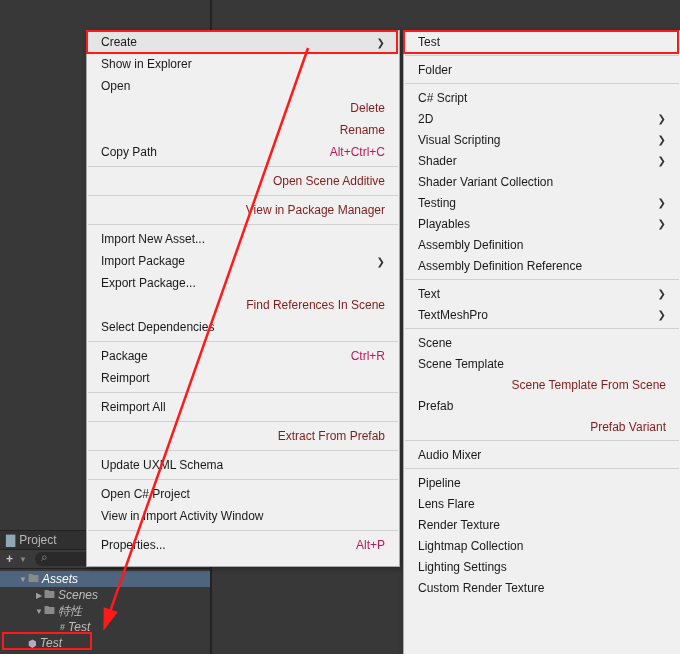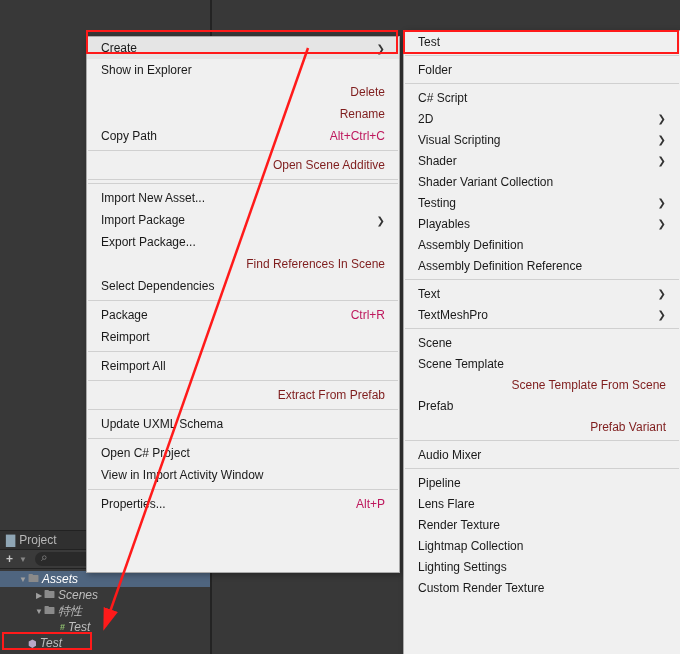--- a/index.html
+++ b/index.html
@@ -20,21 +20,21 @@
   .tree-row .indent1{width:18px;}
   .tree-row .indent2{width:34px;}
   .tree-row .indent3{width:50px;}
   .arrow{width:10px;text-align:center;color:#9f9f9f;font-size:8px;}
   .folder{color:#8a8a8a;margin-right:3px;font-size:11px;}
   .csicon{color:#8fbf6f;margin-right:3px;font-size:9px;font-weight:bold;}
   .tree-row span.lbl{white-space:nowrap;font-style:italic;}
 
   
   .menu{position:absolute;background:#f0f0f0;border:1px solid #aaa;box-shadow:2px 2px 6px rgba(0,0,0,0.3);}
-  .menuA{left:86px;top:36px;width:312px;height:535px;}
+  .menuA{left:86px;top:30px;width:312px;height:535px;}
   .menuB{left:403px;top:30px;width:276px;height:624px;box-shadow:2px 2px 6px rgba(0,0,0,0.3);}
   .mi{display:flex;align-items:center;height:22px;padding:0 14px;color:#1a1a1a;position:relative;}
   .mi.tight{height:21px;}
   .mi.disabled{color:#7f1d1d;text-align:right;}
   .mi .lbl{flex:1;}
   .mi .shortcut{color:#be185d;}
   .mi .sub{font-size:10px;color:#333;padding-left:8px;}
   .sep{height:1px;background:#d0d0d0;margin:3px 1px;}
 
   
@@ -99,35 +99,41 @@
 </div>
 
 <div class="menu menuA">
   <div class="mi hover">
     <span class="lbl">Create</span>
     <span class="sub">❯</span>
   </div>
   <div class="mi">
       <span class="lbl">Show in Explorer</span>
     </div>
+  <div class="mi">
+      <span class="lbl">Open</span>
+    </div>
   <div class="mi disabled">
       <span class="lbl">Delete</span>
     </div>
   <div class="mi disabled">
       <span class="lbl">Rename</span>
     </div>
   <div class="mi">
     <span class="lbl">Copy Path</span>
     <span class="shortcut">Alt+Ctrl+C</span>
   </div>
   <div class="sep"></div>
   <div class="mi disabled">
       <span class="lbl">Open Scene Additive</span>
     </div>
   <div class="sep"></div>
+  <div class="mi disabled">
+      <span class="lbl">View in Package Manager</span>
+    </div>
   <div class="sep"></div>
   <div class="mi">
       <span class="lbl">Import New Asset...</span>
     </div>
   <div class="mi">
     <span class="lbl">Import Package</span>
     <span class="sub">❯</span>
   </div>
   <div class="mi">
       <span class="lbl">Export Package...</span>

